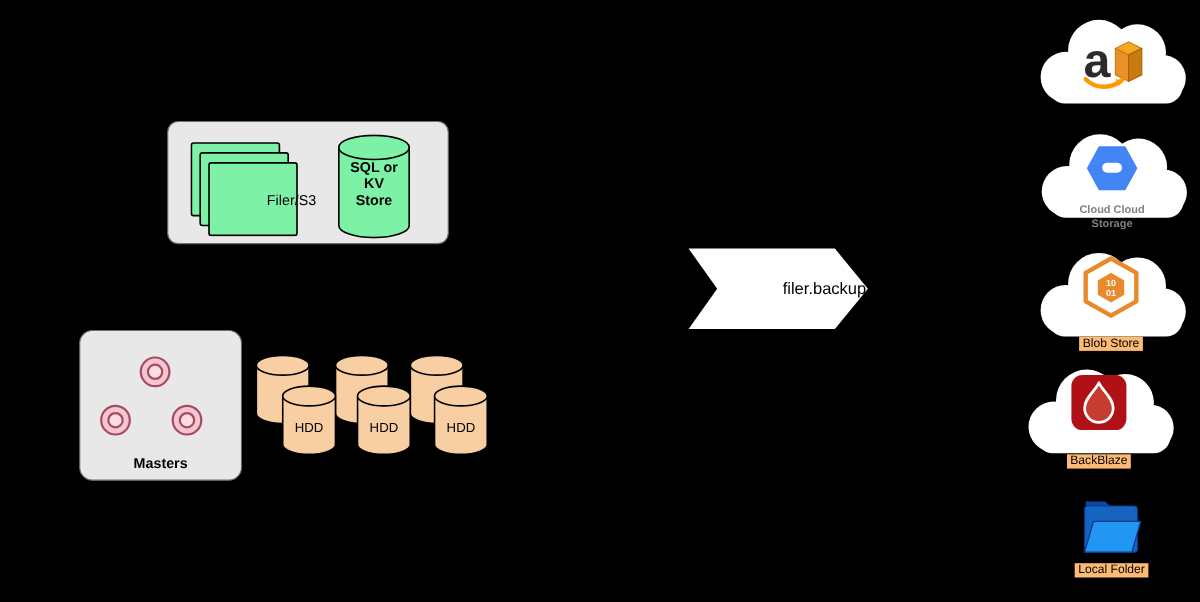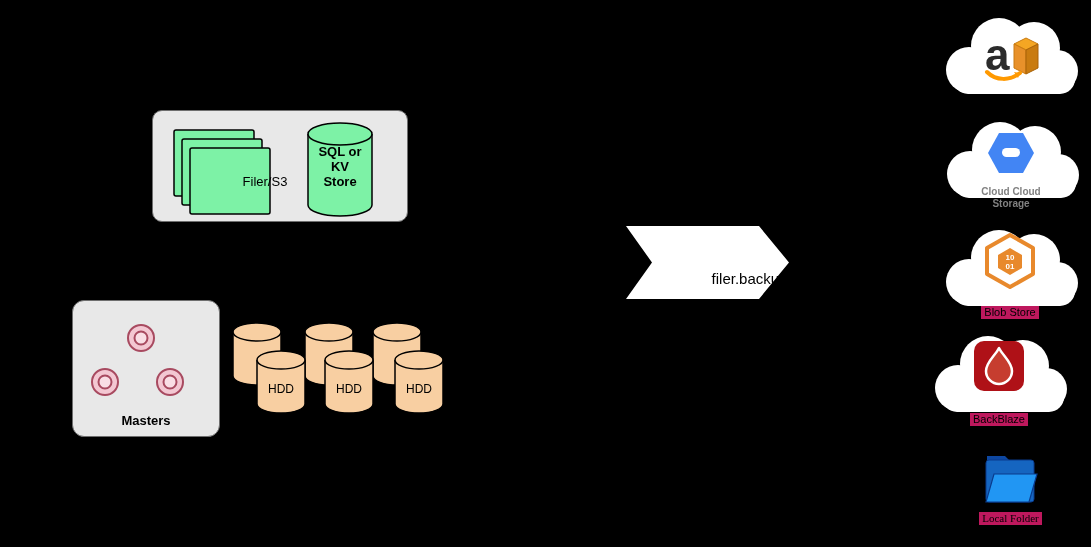--- a/index.html
+++ b/index.html
@@ -11,21 +11,21 @@
   .panel{
     position:absolute;background:#E8E8E8;border:1px solid #6e6e6e;
     border-radius:10px;box-sizing:border-box;
   }
   .center-flex{display:flex;align-items:center;justify-content:center;text-align:center;margin-left:35px;}
   .prewrap{white-space:pre-line;}
   .cyl{position:absolute;width:50px;height:64px;}
   .cyl-label{position:absolute;left:0;right:0;top:32px;text-align:center;font-size:12px;}
   .dest{position:absolute;width:150px;height:100px;}
   .dest-label{position:absolute;left:0;right:0;text-align:center;font-size:11px;line-height:1.2;}
-  .chip{background:#be185d;padding:0 3px;display:inline-block;}
+  .chip{background:#fdba74;padding:0 3px;display:inline-block;}
   .gcs-label{color:#818181;font-size:10px;font-weight:bold;}
   .store-label{text-align:center;font-size:13px;font-weight:bold;line-height:1.15;}
 </style>
 </head>
 <body>
 
 <div id="stage">
 
   <div class="panel" style="left:152px;top:110px;width:256px;height:112px;">
     <svg class="abs" style="left:20px;top:18px;" width="98" height="86" viewBox="0 0 98 86">
@@ -98,21 +98,21 @@
       <path d="M1 10 L1 54 A24 9 0 0 0 49 54 L49 10" fill="#F8CFA2" stroke="#000" stroke-width="1.5"></path>
       <ellipse cx="25" cy="10" rx="24" ry="9" fill="#F8CFA2" stroke="#000" stroke-width="1.5"></ellipse>
     </svg>
     <div class="cyl-label">HDD</div>
   </div>
 
   <div class="abs" style="left:625px;top:225px;width:165px;height:75px;">
     <svg width="165" height="75" viewBox="0 0 165 75">
       <polygon points="1,1 134,1 164,37.5 134,74 1,74 27,37.5" fill="#FFFFFF"></polygon>
     </svg>
-    <div class="abs center-flex" style="left:0;top:16px;width:165px;height:75px;padding-left:14px;box-sizing:border-box;font-size:15px;">filer.backup</div>
+    <div class="abs center-flex" style="left:0;top:0;width:165px;height:75px;padding-left:14px;box-sizing:border-box;font-size:15px;">filer.backup</div>
   </div>
 
   <div class="dest" style="left:935px;top:8px;">
     <svg width="150" height="97" viewBox="0 0 150 97">
       <g fill="#FFFFFF">
         <circle cx="34" cy="62" r="23"></circle>
           <circle cx="64" cy="38" r="28"></circle>
         <circle cx="99" cy="40" r="26"></circle>
           <circle cx="122" cy="63" r="21"></circle>
         <rect x="18" y="56" width="122" height="30" rx="15"></rect>
@@ -185,18 +185,18 @@
       <span class="chip">BackBlaze</span>
     </div>
   </div>
 
   <div class="abs" style="left:953px;top:444px;width:115px;height:92px;">
     <svg class="abs" style="left:28px;top:2px;" width="58" height="62" viewBox="0 0 58 62">
       <path d="M6 10 L24 10 L30 16 L6 16 Z" fill="#0D47A1"></path>
       <rect x="5" y="14" width="48" height="42" rx="3" fill="#1565C0" stroke="#0A3B8C" stroke-width="1"></rect>
       <polygon points="5,56 13,28 56,28 48,56" fill="#2196F3" stroke="#0A3B8C" stroke-width="1.2"></polygon>
     </svg>
-    <div class="dest-label" style="top:68px;font-family:Liberation Serif, serif;">
+    <div class="dest-label" style="top:68px;">
       <span class="chip">Local Folder</span>
     </div>
   </div>
 
 </div>
 
 </body></html>

